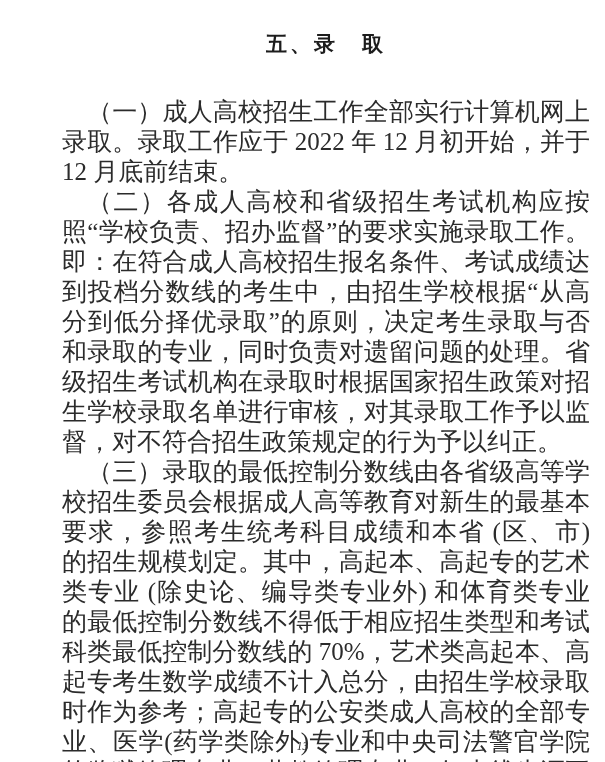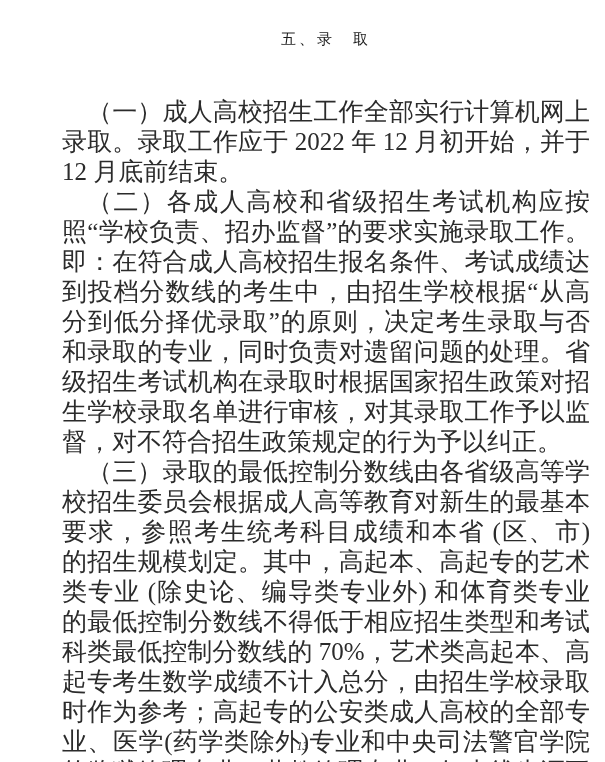--- a/index.html
+++ b/index.html
@@ -15,22 +15,22 @@
     overflow: hidden;
     font-family: "Liberation Serif", "DejaVu Serif", serif;
   }
   .doc-title {
     margin: 0;
     position: absolute;
     top: 30px;
     left: 62px;
     width: 528px;
     text-align: center;
-    font-size: 15px;
-    font-weight: normal;
+    font-size: 21px;
+    font-weight: bold;
     letter-spacing: 3px;
     color: #1c1c1c;
     white-space: pre;
   }
   .doc-body {
     position: absolute;
     top: 97px;
     left: 62px;
     width: 528px;
     font-size: 25px;

